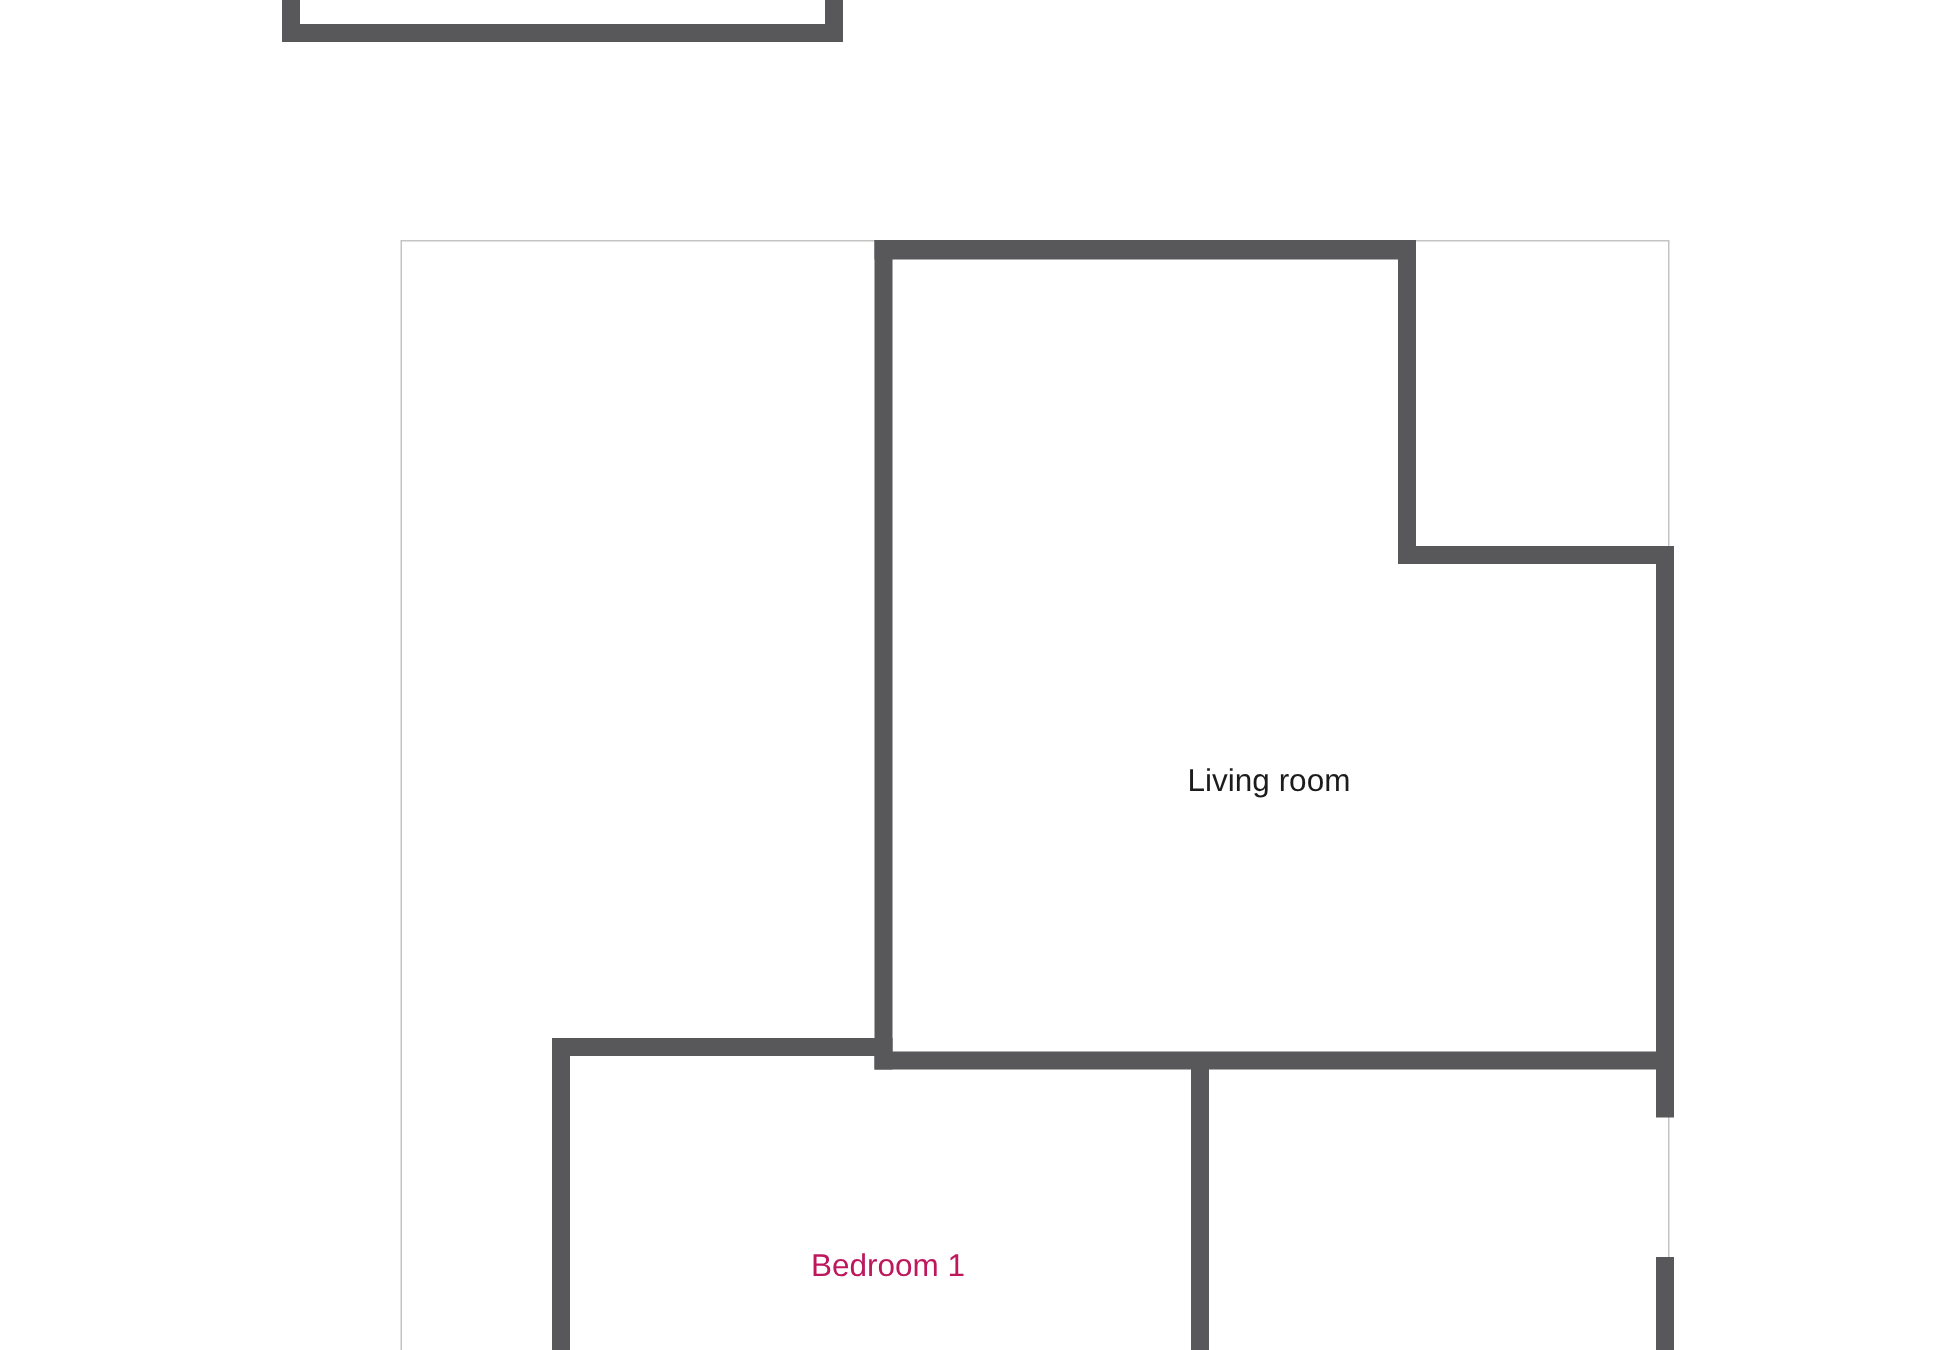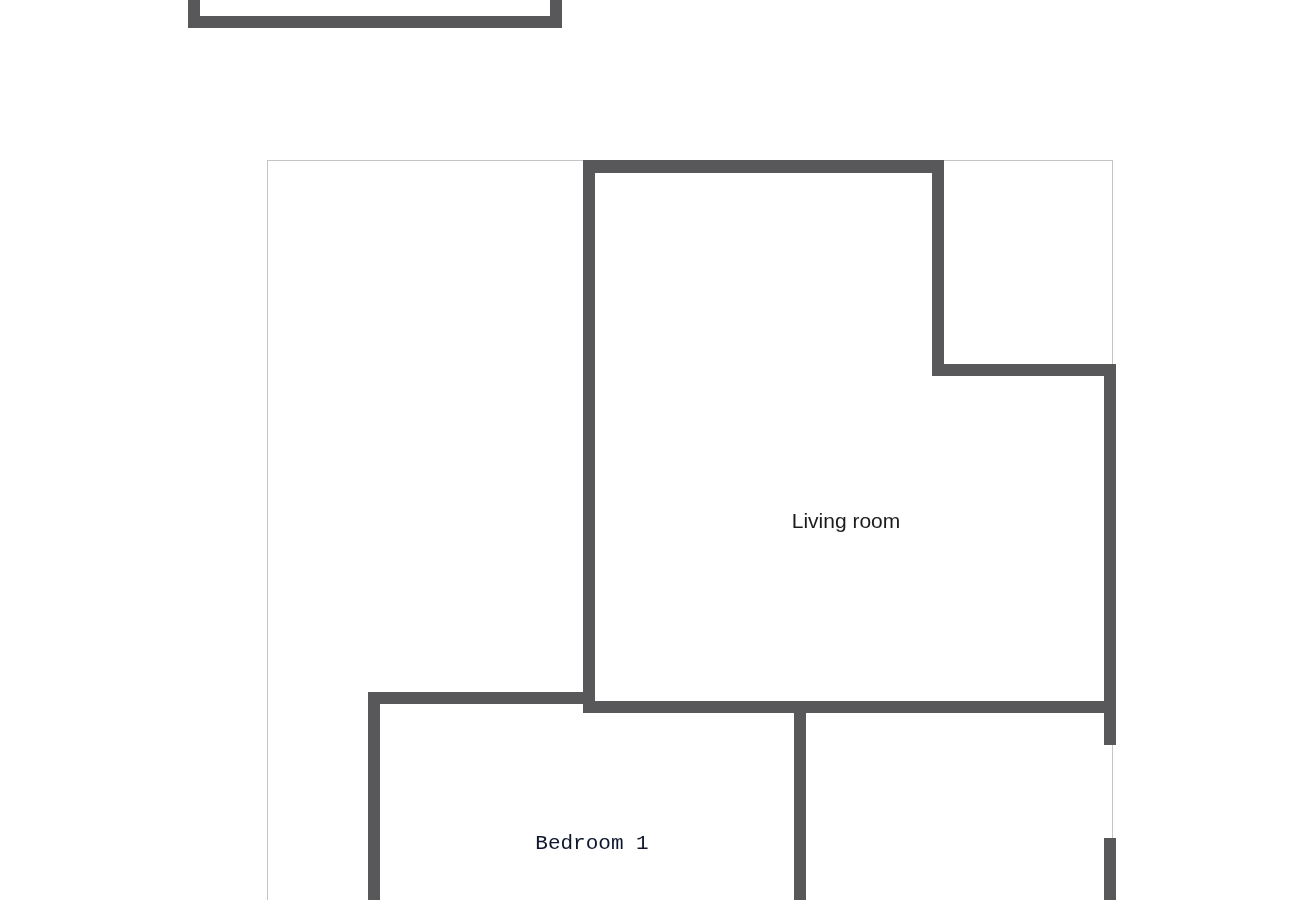--- a/index.html
+++ b/index.html
@@ -55,15 +55,15 @@
       <div class="wall" style="left: 1104px; top: 838px; width: 12px; height: 62px; background: rgb(88, 88, 90);"></div>
       <div class="wall" style="left: 583px; top: 160px; width: 12px; height: 553px; background: rgb(88, 88, 90);"></div>
       <div class="wall" style="left: 368px; top: 692px; width: 227px; height: 12px; background: rgb(88, 88, 90);"></div>
       <div class="wall" style="left: 583px; top: 701px; width: 533px; height: 12px; background: rgb(88, 88, 90);"></div>
       <div class="wall" style="left: 368px; top: 692px; width: 12px; height: 208px; background: rgb(88, 88, 90);"></div>
       <div class="wall" style="left: 794px; top: 704px; width: 12px; height: 196px; background: rgb(88, 88, 90);"></div>
     </div>
 
   <div class="room-label" id="label-room-0" style="left: 846px; top: 521px; color: rgb(28, 28, 28);">Living room</div>
 
-  <div class="room-label" id="label-room-1" style="left: 592px; top: 844px; color: #0f172a; font-family: Liberation Mono, monospace;">Bedroom 1</div>
+  <div class="room-label" id="label-room-1" style="left: 592px; top: 844px; color: #be185d;">Bedroom 1</div>
 
 </div>
 
 </body></html>

